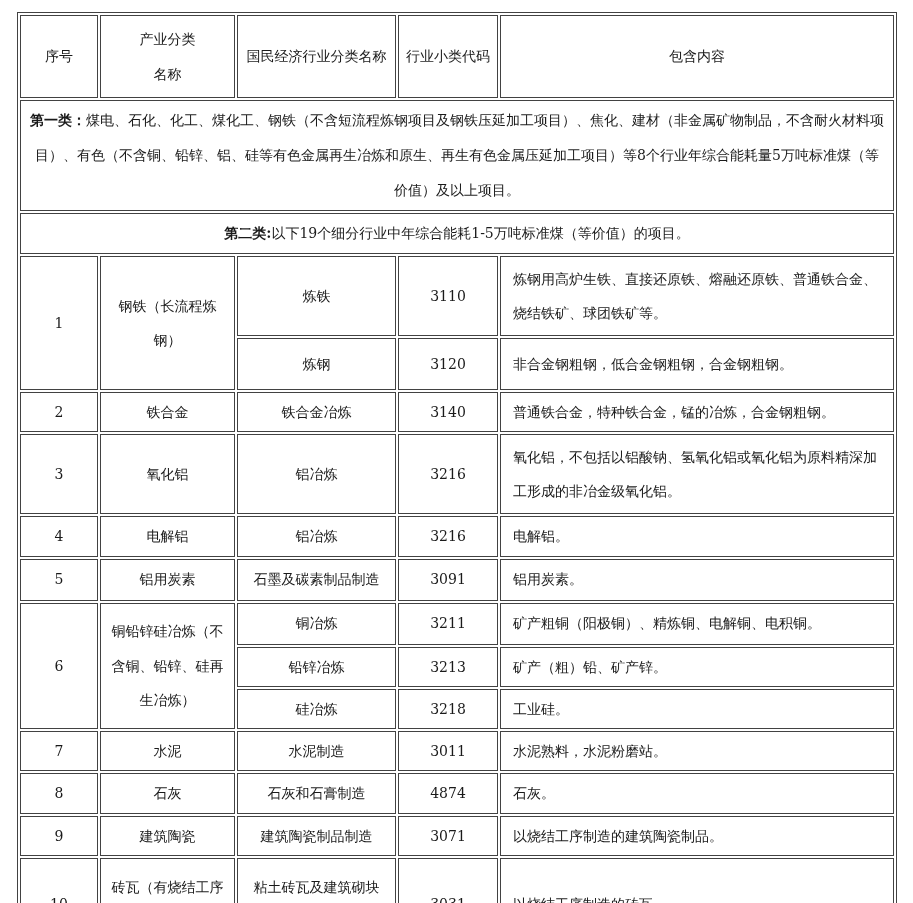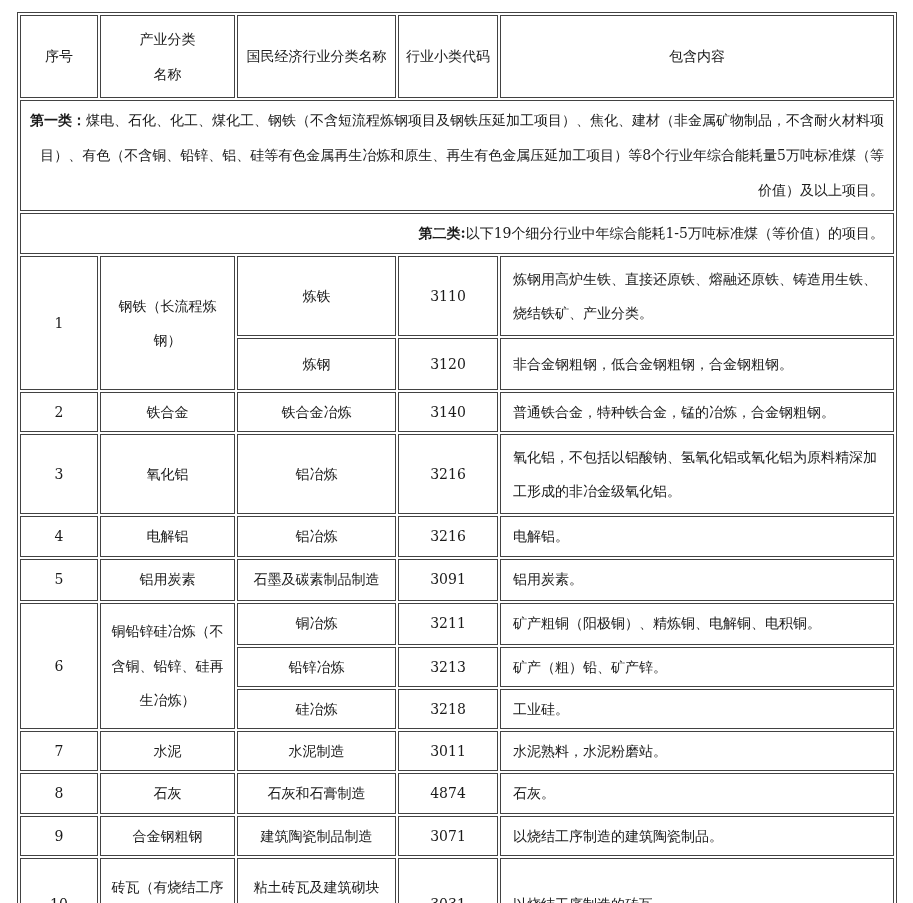--- a/index.html
+++ b/index.html
@@ -32,21 +32,21 @@
     padding: 2px 6px;
     background: #ffffff;
     word-break: break-all;
   }
   th.multiline { white-space: pre-line; }
   td.cell-content {
     text-align: left;
     padding: 2px 12px;
   }
   tr.cat-row td {
-    text-align: right;
+    text-align: center;
     padding: 2px 9px;
     line-height: 2.5;
   }
   tr.cat-row b { font-weight: bold; }
   td.cell-sector { padding: 2px 12px; }
   
   tr.rh-header { height: 83px; }
   tr.rh-cat1   { height: 110px; }
   tr.rh-cat2   { height: 38px; }
   tr.rh-80 { height: 80px; }
@@ -84,21 +84,21 @@
 
   <tr class="cat-row rh-cat2">
     <td colspan="5"><b>第二类:</b><span>以下19个细分行业中年综合能耗1-5万吨标准煤（等价值）的项目。</span></td>
   </tr>
 
   <tr class="rh-80">
     <td rowspan="2" class="cell-serial">1</td>
     <td rowspan="2" class="cell-industry">钢铁（长流程炼钢）</td>
     <td class="cell-sector">炼铁</td>
     <td class="cell-code">3110</td>
-    <td class="cell-content">炼钢用高炉生铁、直接还原铁、熔融还原铁、铸造用生铁、烧结铁矿、产业分类。</td>
+    <td class="cell-content">炼钢用高炉生铁、直接还原铁、熔融还原铁、普通铁合金、烧结铁矿、球团铁矿等。</td>
   </tr>
   <tr class="rh-44">
     <td class="cell-sector">炼钢</td>
     <td class="cell-code">3120</td>
     <td class="cell-content">非合金钢粗钢，低合金钢粗钢，合金钢粗钢。</td>
   </tr>
 
   <tr class="rh-40">
     <td class="cell-serial">2</td>
     <td class="cell-industry">铁合金</td>
@@ -160,21 +160,21 @@
   <tr class="rh-40">
     <td class="cell-serial">8</td>
     <td class="cell-industry">石灰</td>
     <td class="cell-sector">石灰和石膏制造</td>
     <td class="cell-code">4874</td>
     <td class="cell-content">石灰。</td>
   </tr>
 
   <tr class="rh-40">
     <td class="cell-serial">9</td>
-    <td class="cell-industry">合金钢粗钢</td>
+    <td class="cell-industry">建筑陶瓷</td>
     <td class="cell-sector">建筑陶瓷制品制造</td>
     <td class="cell-code">3071</td>
     <td class="cell-content">以烧结工序制造的建筑陶瓷制品。</td>
   </tr>
 
   <tr class="rh-92">
     <td class="cell-serial">10</td>
     <td class="cell-industry">砖瓦（有烧结工序的）</td>
     <td class="cell-sector">粘土砖瓦及建筑砌块制造</td>
     <td class="cell-code">3031</td>

